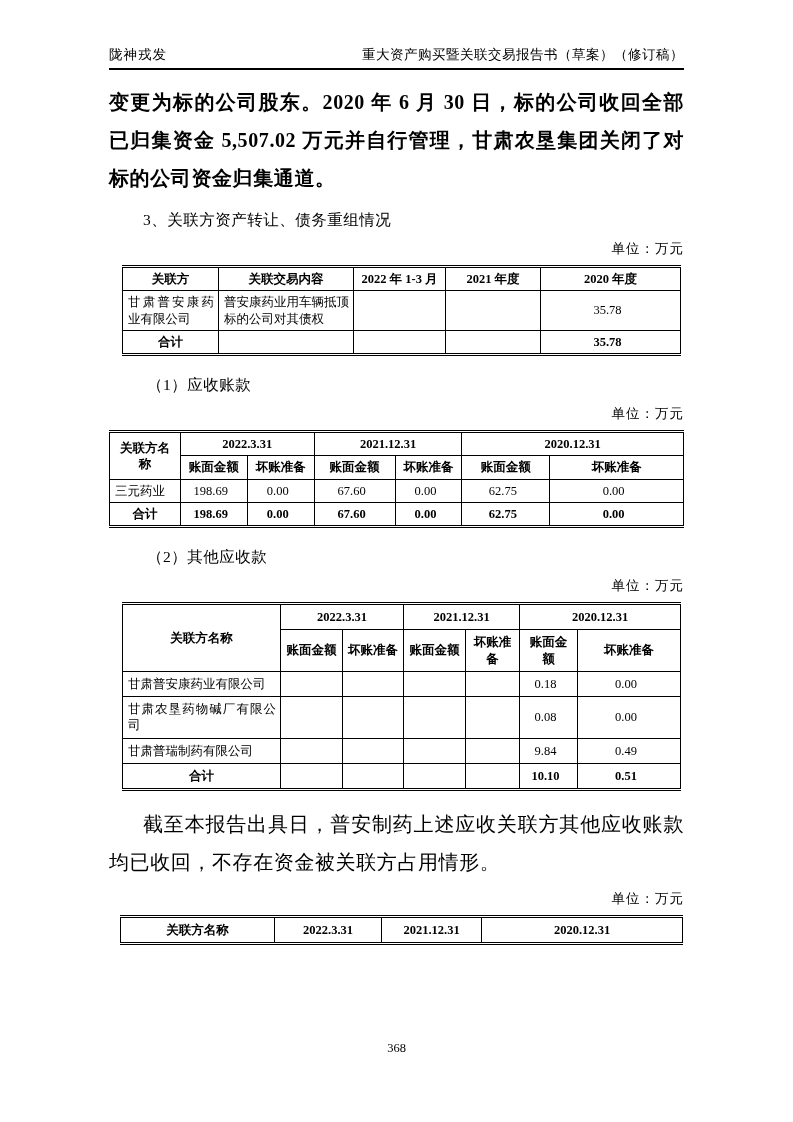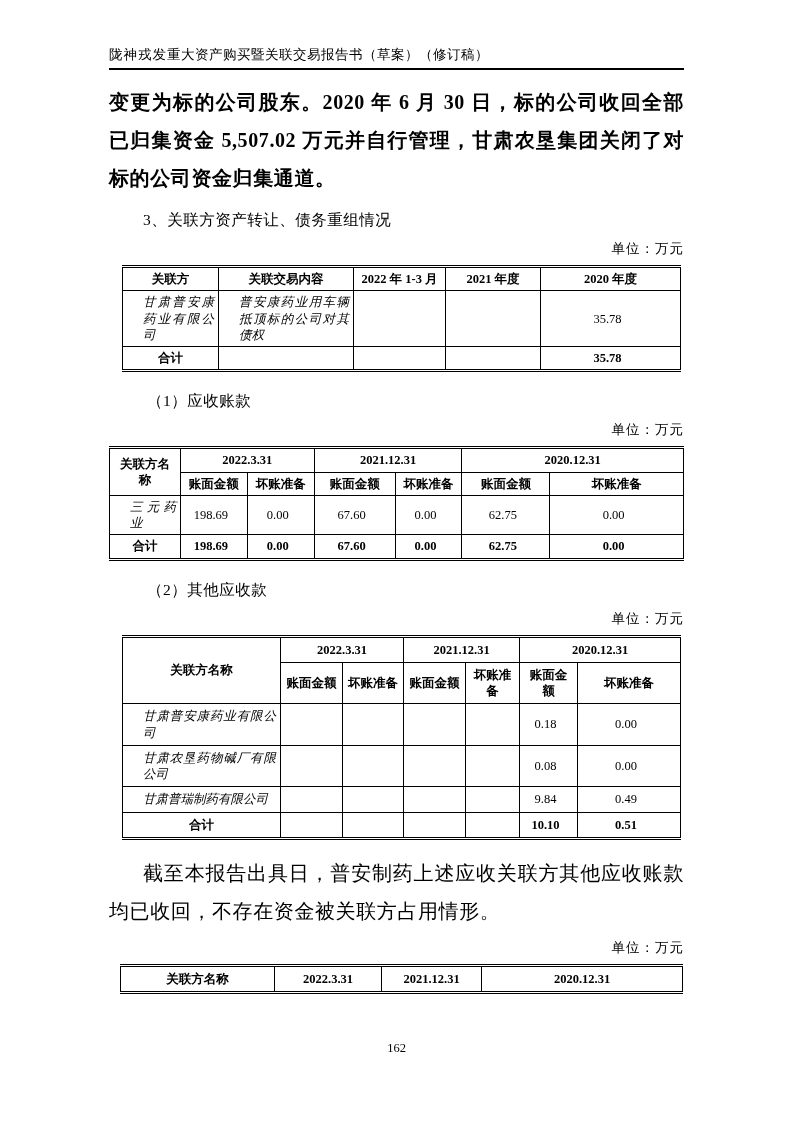--- a/index.html
+++ b/index.html
@@ -10,21 +10,21 @@
     background: #ffffff;
     color: #000;
     font-family: "Liberation Serif", "DejaVu Serif", serif;
     overflow: hidden;
   }
   .content { margin: 0 109px; width: 575px; }
 
   
   .doc-header {
     padding-top: 46px;
-    display: flex; justify-content: flex-start; align-items: flex-end;
+    display: flex; justify-content: space-between; align-items: flex-end;
     border-bottom: 2px solid #000;
     padding-bottom: 4px;
     font-size: 13.5px;
   }
   .doc-header .hl { letter-spacing: 1px; }
   .doc-header .hr { letter-spacing: 0.5px; }
 
   
   .para {
     font-size: 20px; font-weight: bold;
@@ -64,21 +64,21 @@
     border-left: 1px solid #000;
     border-right: 1px solid #000;
   }
   td {
     border: 1px solid #000;
     padding: 3px 4px;
     vertical-align: middle;
     overflow: hidden;
   }
   td.th { font-weight: bold; text-align: center; }
-  td.name { text-align: justify; padding-left: 20px; padding-right: 4px; font-style: italic; }
+  td.name { text-align: justify; padding-left: 5px; padding-right: 4px; }
   td.num { text-align: center; padding-right: 10px; margin-left: 40px; }
   tr.total td { font-weight: bold; }
   tr.total td.label { text-align: center; }
   .t-offset { margin-left: 13px; }
   .t1 td { padding-top: 3px; padding-bottom: 3px; }
   .t2 { margin-left: 0; }
   .t3 td { padding-top: 4px; padding-bottom: 4px; }
   .t4 { margin-left: 11px; }
   .t4 td { padding-top: 4px; padding-bottom: 4px; }
 
@@ -280,15 +280,15 @@
         <td class="th">关联方名称</td>
         <td class="th">2022.3.31</td>
         <td class="th">2021.12.31</td>
         <td class="th">2020.12.31</td>
       </tr>
     </tbody>
       </table>
 
   </div>
 
-  <div class="doc-footer">162</div>
+  <div class="doc-footer">368</div>
 
 </div>
 
 </body></html>

